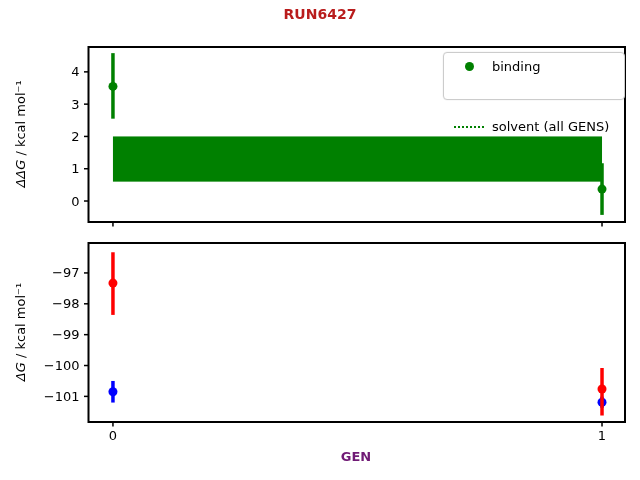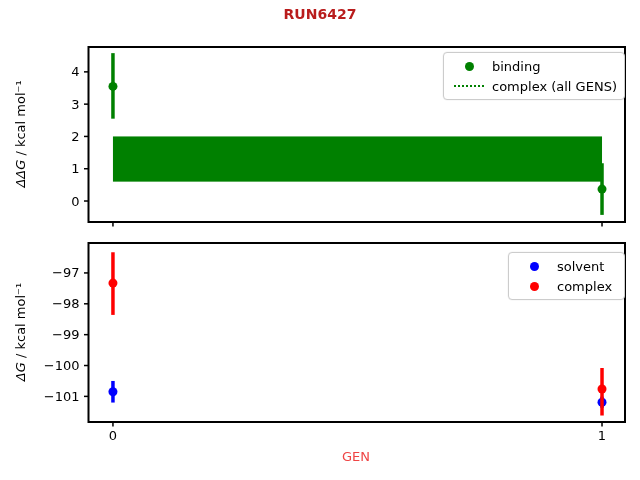--- a/index.html
+++ b/index.html
@@ -19,34 +19,34 @@
   .ylabel{
     position:absolute;
     white-space:nowrap;
     font-size:13px;color:#000;
     transform:translate(-50%,-50%) rotate(-90deg);
   }
   .ylabel .math{font-style:italic;}
   #xlabel{
     position:absolute;left:356px;top:456px;
     transform:translate(-50%,-50%);
-    font-size:13px;color:#ef4444;white-space:nowrap;
+    font-size:13px;color:#701a75;white-space:nowrap;font-weight:bold;
   }
   .legend{
     position:absolute;
     background:#ffffff;
     border:1px solid #cccccc;
     border-radius:4px;
     box-shadow:0 0 0 0.5px rgba(0,0,0,0.05);
     padding:5px 10px 5px 8px;
     display:flex;flex-direction:column;justify-content:center;
     gap:4px;
     font-size:13px;color:#000;
   }
-  .legend-row{display:flex;align-items:center;height:17px;}
+  .legend-row{display:flex;align-items:center;height:17px;margin-top:41px;}
   .legend-swatch-area{width:34px;display:flex;align-items:center;justify-content:center;flex:0 0 34px;}
   .swatch-dot{width:9px;height:9px;border-radius:50%;display:inline-block;}
   .swatch-dotted-line{width:30px;height:0;border-top:2px dotted #008000;display:inline-block;}
   .legend-label{margin-left:6px;white-space:nowrap;}
   #legend-top{left:443px;top:52px;width:162px;height:36px;}
   #legend-bottom{left:508px;top:252px;width:97px;height:36px;}
 </style>
 </head>
 <body>
 
@@ -112,32 +112,18 @@
     <div class="legend-row">
       <span class="legend-swatch-area">
           <span class="swatch-dot" style="background: rgb(0, 128, 0);"></span>
         </span>
       <span class="legend-label">binding</span>
     </div>
     <div class="legend-row">
       <span class="legend-swatch-area">
           <span class="swatch-dotted-line" style="border-color: rgb(0, 128, 0);"></span>
         </span>
-      <span class="legend-label">complex (all GENS)</span>
+      <span class="legend-label">solvent (all GENS)</span>
     </div>
   </div>
 
-  <div class="legend" id="legend-bottom">
-    <div class="legend-row">
-      <span class="legend-swatch-area">
-          <span class="swatch-dot" style="background: rgb(0, 0, 255);"></span>
-        </span>
-      <span class="legend-label">solvent</span>
-    </div>
-    <div class="legend-row">
-      <span class="legend-swatch-area">
-          <span class="swatch-dot" style="background: rgb(255, 0, 0);"></span>
-        </span>
-      <span class="legend-label">complex</span>
-    </div>
-  </div>
 
 </div>
 
 </body></html>

